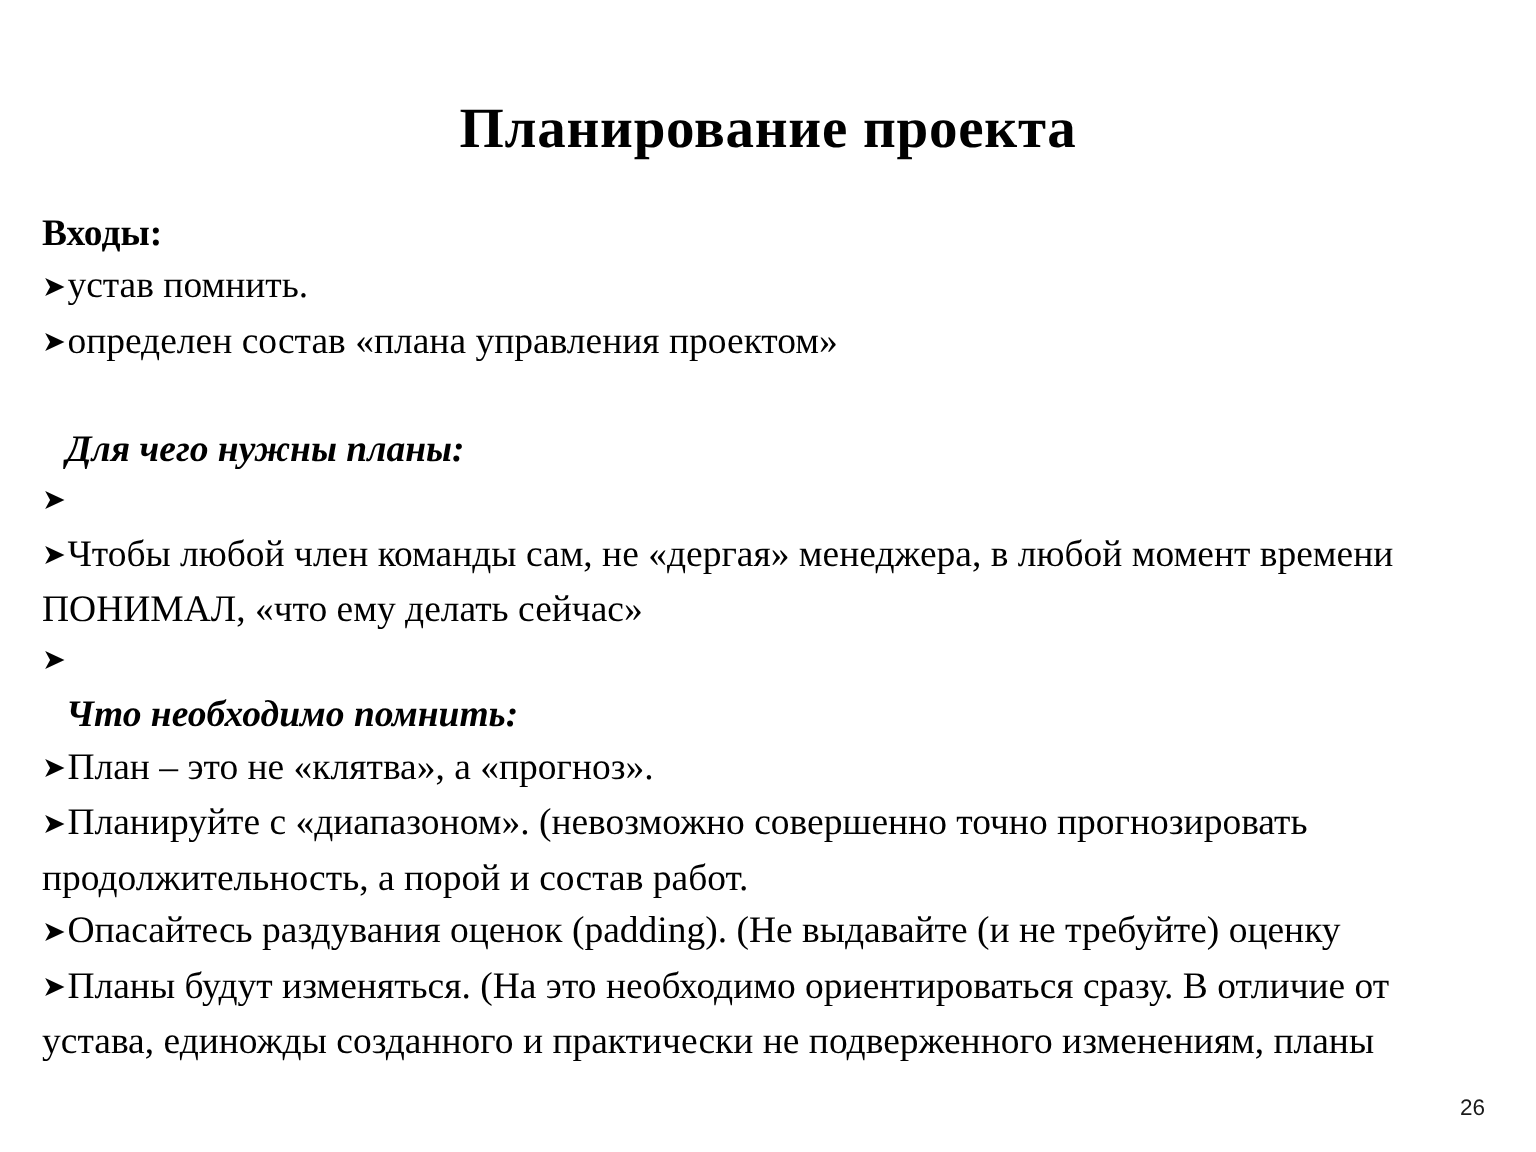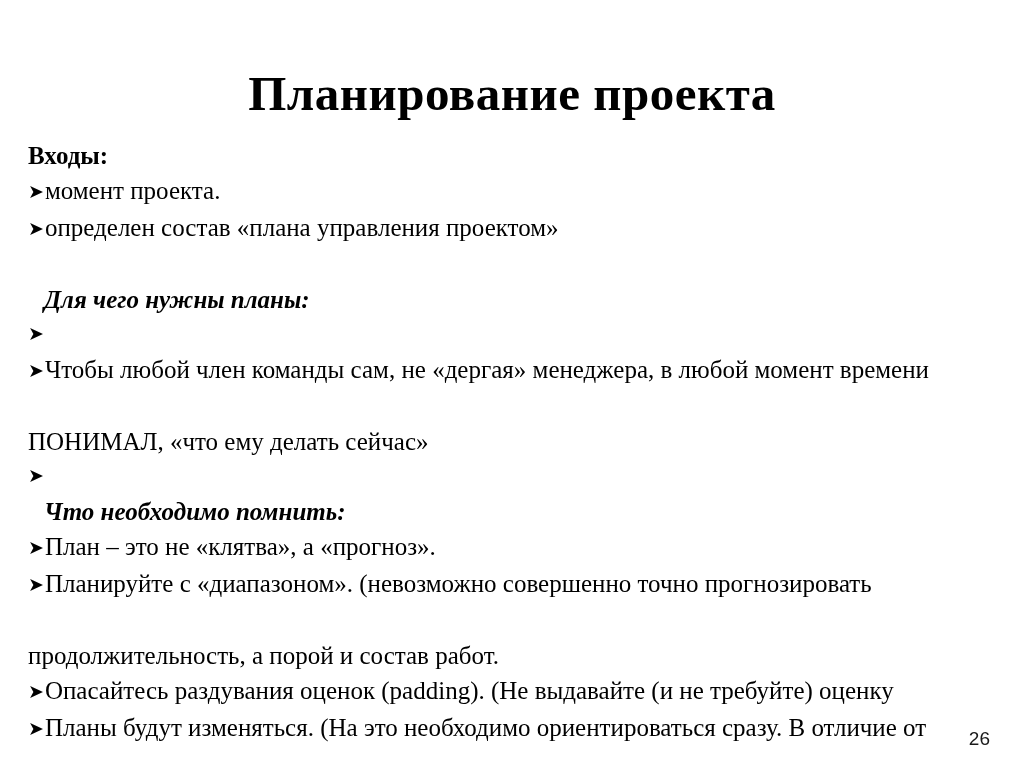--- a/index.html
+++ b/index.html
@@ -21,21 +21,21 @@
 
   
   .slide-title {
     position: absolute;
     top: 38px;
     left: 0;
     width: 1024px;
     text-align: center;
     font-family: "Liberation Serif", "DejaVu Serif", serif;
     font-weight: bold;
-    font-size: 49px;
+    font-size: 38px;
     line-height: 46px;
     letter-spacing: 0.5px;
     color: #000000;
     white-space: nowrap;
   }
 
   
   .body {
     position: absolute;
     top: 138px;
@@ -46,21 +46,20 @@
   .line {
     font-size: 25px;
     line-height: 35px;
     color: #000000;
     white-space: nowrap;
   }
 
   
   .line.cont {
     padding-left: 0;
-    margin-top: 35px;
   }
 
   .line.header {
     font-weight: bold;
   }
 
   .line.subheader {
     font-weight: bold;
     font-style: italic;
     margin-left: 16px;
@@ -93,39 +92,39 @@
     line-height: 35px;
     white-space: nowrap;
   }
 
   
   .page-number {
     position: absolute;
     right: 34px;
     bottom: 20px;
     font-family: "Liberation Sans", "DejaVu Sans", sans-serif;
-    font-size: 19px;
+    font-size: 15px;
     line-height: 18px;
     color: #1a1a1a;
   }
 </style>
 </head>
 <body>
 
 <div class="slide">
 
   <h1 class="slide-title">Планирование проекта</h1>
 
   <div class="body">
 
     <div class="line header">Входы:</div>
 
     <div class="line bullet-row">
       <span class="arrow">➤</span>
-      <span class="bullet-text">момент проекта.</span>
+      <span class="bullet-text">устав помнить.</span>
     </div>
 
 
     <div class="line bullet-row">
       <span class="arrow">➤</span>
       <span class="bullet-text">определен состав «плана управления проектом»</span>
     </div>
 
     <div class="line spacer">&nbsp;</div>
 

